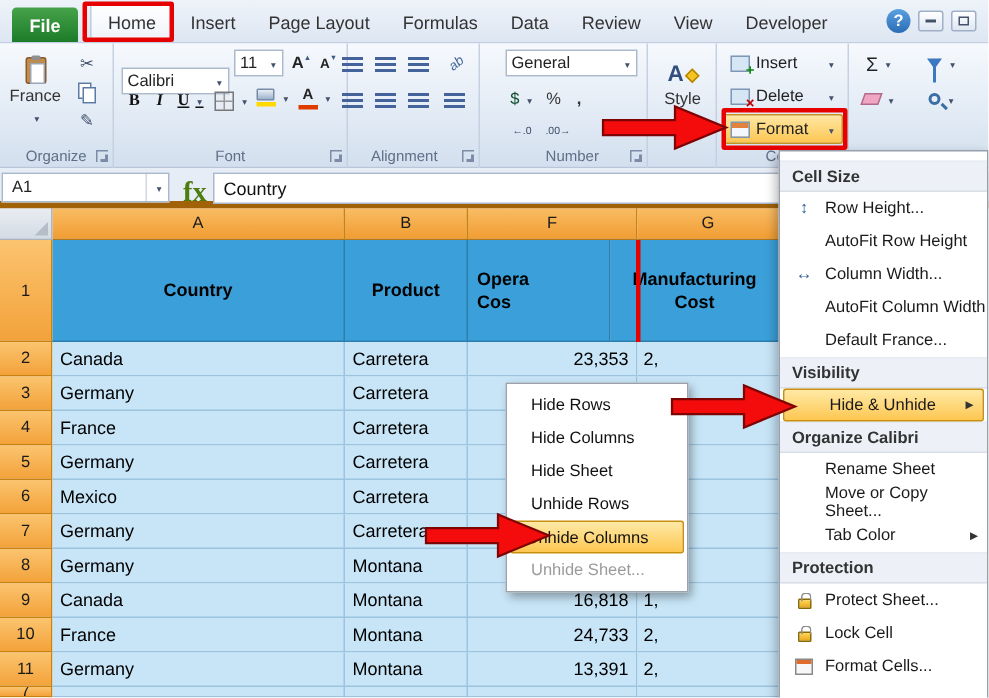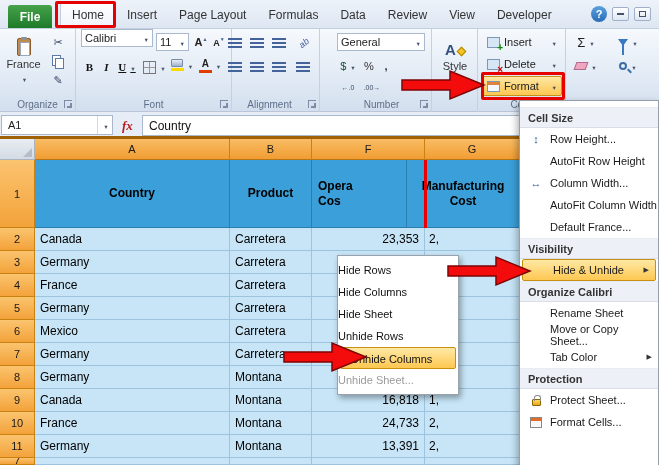--- a/index.html
+++ b/index.html
@@ -58,43 +58,43 @@
   .ifunnel{width:0;height:0;border-left:5px solid transparent;border-right:5px solid transparent;border-top:7px solid #3a78c2;position:relative}
   .ifunnel::after{content:"";position:absolute;left:-1px;top:-7px;width:2px;height:11px;background:#3a78c2;top:-2px}
   .ieraser{width:12px;height:8px;background:#f0a6c0;border:1px solid #b06a8a;transform:skewX(-20deg)}
   .imag{width:8px;height:8px;border:2px solid #3a6ea5;border-radius:50%;position:relative}
   .imag::after{content:"";position:absolute;left:6px;top:6px;width:5px;height:2px;background:#3a6ea5;transform:rotate(45deg)}
   .cellbtn{position:absolute;left:4px;width:80px;height:20px;display:flex;align-items:center;gap:4px;padding:0 4px;font-size:11px;color:#222;border:1px solid transparent;border-radius:2px}
   .cellbtn .lbl{flex:1}
   .fmtactive{background:linear-gradient(#ffe7a3,#fcc652);border-color:#c5921c}
 
   
-  .fbar{position:absolute;left:0;top:112px;width:659px;height:27px;background:#e7edf6;border-bottom:3px solid #a16207}
+  .fbar{position:absolute;left:0;top:112px;width:659px;height:27px;background:#e7edf6;border-bottom:5px solid #a16207}
   .namebox{position:absolute;left:1px;top:3px;width:112px;height:20px;background:#fff;border:1px solid #aab8cb;display:flex;align-items:center;font-size:11px;color:#222;padding-left:6px}
   .namebox .nbdd{margin-left:auto;width:15px;height:100%;border-left:1px solid #d0d8e2;display:flex;align-items:center;justify-content:center}
-  .fx{position:absolute;left:122px;top:6px;font-family:"Liberation Serif",serif;font-style:italic;font-weight:bold;font-size:13px;color:#b91c1c}
+  .fx{position:absolute;left:122px;top:6px;font-family:"Liberation Serif",serif;font-weight:bold;font-size:19px;color:#4d7c0f}
   .ffield{position:absolute;left:142px;top:3px;right:0;height:21px;background:#fff;border:1px solid #aab8cb;font-size:12px;color:#111;display:flex;align-items:center;padding-left:6px}
 
   
   .grow{position:absolute;left:0;display:flex}
   .cell{border-right:1px solid #9cc4df;border-bottom:1px solid #9cc4df;font-size:12px;color:#000;display:flex;align-items:center;background:#c7e5f7;overflow:hidden;white-space:nowrap}
   .c-rn{width:35px;background:linear-gradient(#fbc46f,#f3a23a);border-right:1px solid #c9820f;border-bottom:1px solid #c9820f;justify-content:center;font-size:11px;color:#1a1a1a}
   .c-a{width:195px;padding-left:5px}
   .c-b{width:82px;padding-left:5px}
   .c-f{width:113px;justify-content:flex-end;padding-right:5px}
   .c-g{width:95px;padding-left:4px}
   .hdrblue{background:#3ba0d9;font-weight:bold;justify-content:center;text-align:center;border-right:1px solid #2b7eae;border-bottom:1px solid #2b7eae;line-height:15px}
   .lcell{background:linear-gradient(#f9bc64,#f19d33);border-right:1px solid #c9820f;border-bottom:1px solid #b97612;display:flex;align-items:center;justify-content:center;font-size:11px;color:#1a1a1a}
   .corner{width:35px;background:linear-gradient(#e9edf2,#d3dbe4);border-right:1px solid #aab4c0;border-bottom:1px solid #aab4c0;position:relative}
   .corner::after{content:"";position:absolute;right:2px;bottom:2px;border-left:9px solid transparent;border-bottom:9px solid #b4bdc8}
   .gwrap{display:block;width:48px;white-space:normal;line-height:15px;text-align:left}
 
   
   .ctxmenu{position:absolute;left:337px;top:255px;width:122px;background:#fff;border:1px solid #9aa2ae;box-shadow:2px 3px 6px rgba(0,0,0,.35);padding:3px 0;z-index:25}
-  .cm-i{height:22px;line-height:22px;font-size:11px;padding-left:0;color:#111}
+  .cm-i{height:22px;line-height:22px;font-size:11px;padding-left:16px;color:#111}
   .cm-hl{background:linear-gradient(#ffe9a6,#fdc751);border:1px solid #c89010;border-radius:2px;margin:0 2px;padding-left:10px}
   .cm-dis{color:#9b9b9b}
 
   
   .fmenu{position:absolute;left:519px;top:100px;width:140px;height:372px;background:#fff;border:1px solid #979fad;box-shadow:-2px 3px 7px rgba(0,0,0,.3);z-index:30;padding-top:6px}
   .fm-h{height:21px;line-height:21px;background:#edf1f7;border-bottom:1px solid #d9dee7;border-top:1px solid #e7ebf2;font-weight:bold;font-size:11px;padding-left:8px;color:#333}
   .fm-i{height:22px;display:flex;align-items:center;font-size:11px;color:#1a1a1a;position:relative;padding-left:30px}
   .fmic{position:absolute;left:7px;width:18px;display:flex;align-items:center;justify-content:center;color:#2f5e9e;font-size:11px;font-weight:bold}
   .subarr{position:absolute;right:6px;font-size:7px;color:#333}
   .fm-hl{background:linear-gradient(#ffe9a6,#fdc751);border:1px solid #c89010;border-radius:2px;margin:0 2px}
@@ -148,21 +148,21 @@
           <span class="icopy"></span>
         </div>
       <div class="sbtn" style="left:47px;top:42px;width:22px">
           <span>✎</span>
         </div>
       <div class="glabel">Organize</div>
       <span class="launch"></span>
     </div>
 
     <div class="rgroup" style="left:76px;width:156px">
-      <div class="combo" style="left:5px;top:0;width:72px">
+      <div class="combo" style="left:5px;top:16px;width:72px">
           <span class="val">Calibri</span>
           <span class="dd"></span>
         </div>
       <div class="combo" style="left:80px;top:4px;width:33px">
           <span class="val">11</span>
           <span class="dd"></span>
         </div>
       <div class="sbtn" style="left:116px;top:4px;width:18px">
           <span class="iAup"></span>
         </div>
@@ -455,20 +455,26 @@
     <div class="fm-i">
         <span>Tab Color</span>
         <span class="subarr">▶</span>
       </div>
     <div class="fm-h">Protection</div>
     <div class="fm-i">
         <span class="fmic">
           <span class="ilock"></span>
         </span>
         <span>Protect Sheet...</span>
+      </div>
+    <div class="fm-i">
+        <span class="fmic">
+          <span class="ilock"></span>
+        </span>
+        <span>Lock Cell</span>
       </div>
     <div class="fm-i">
         <span class="fmic">
           <span class="ifmtcells"></span>
         </span>
         <span>Format Cells...</span>
       </div>
   </div>
 
   <div class="annbox" style="left:55px;top:1px;width:61px;height:27px"></div>

